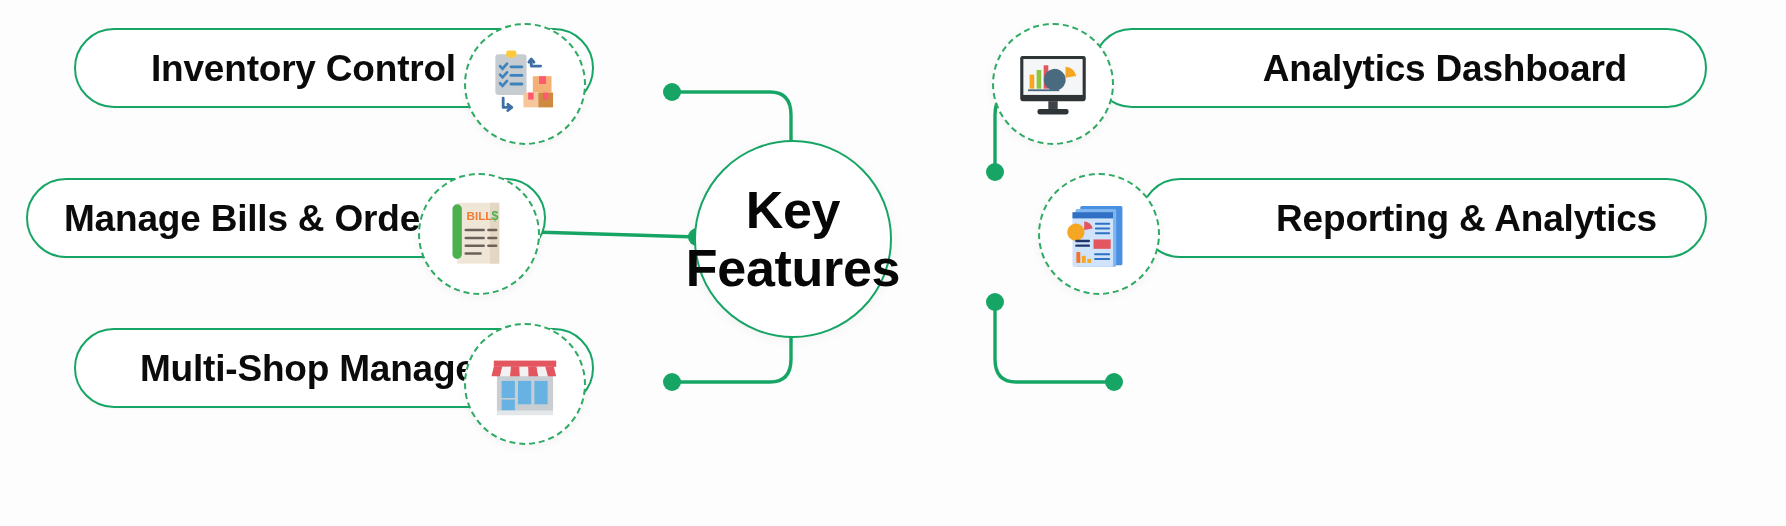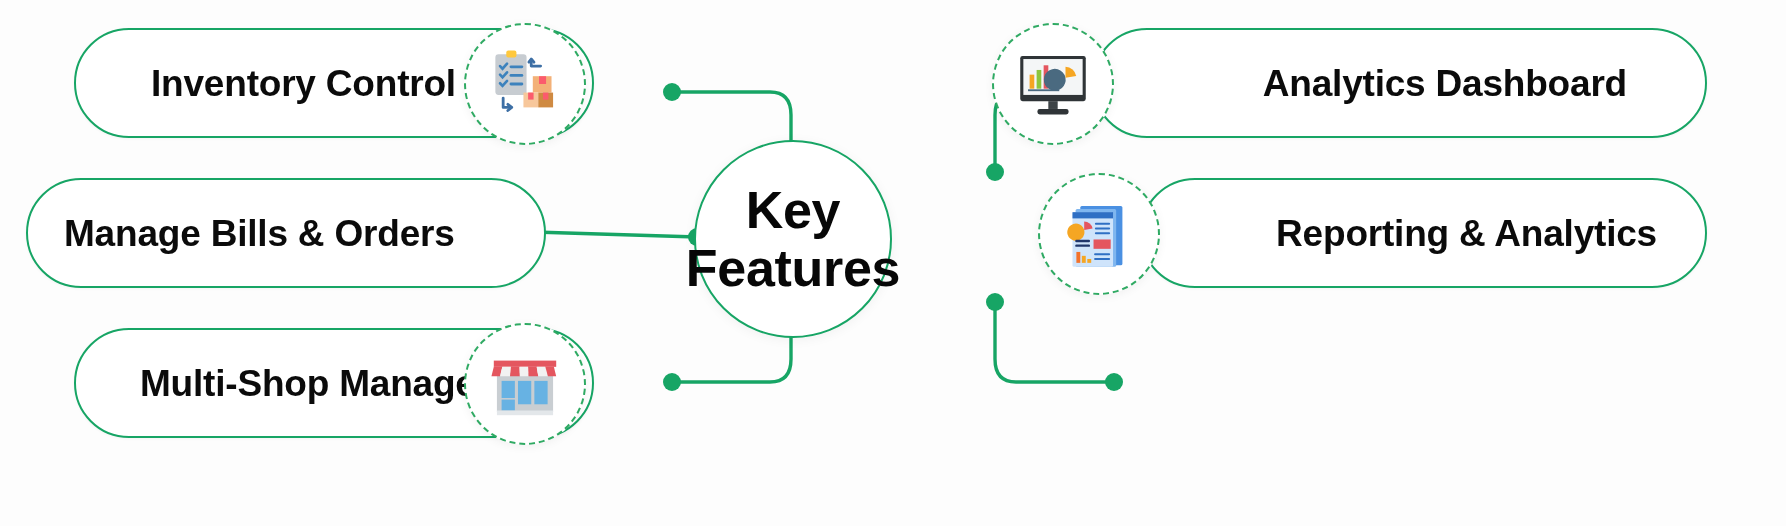--- a/index.html
+++ b/index.html
@@ -16,21 +16,21 @@
 
   
   .pill{
     position:absolute;
     box-sizing:border-box;
     border:2px solid #17a565;
     border-radius:60px;
     background:#ffffff;
     display:flex;
     align-items:center;
-    height:110px;
+    height:80px;
     box-shadow:0 1px 3px rgba(0,0,0,0.04);
   }
   .pill-label{
     font-size:37px;
     font-weight:700;
     color:#0b0b0b;
     white-space:nowrap;
     letter-spacing:-0.2px;
     line-height:1;
   }
@@ -171,20 +171,38 @@
 
       <g stroke="#3d6fa5" stroke-width="3.6" fill="none" stroke-linecap="round" stroke-linejoin="round">
         <path d="M70 27 L58 27 L58 19"></path>
         <path d="M55 22 L58 18 L61.5 22"></path>
         <path d="M22 68 L22 80 L32 80"></path>
         <path d="M28 76 L33 80 L28 84"></path>
       </g>
     </svg>
   </div>
 
+  <div class="bubble b-l2">
+    <svg class="ico" viewBox="0 0 100 100">
+      <rect x="22" y="10" width="54" height="78" fill="#efe6d8"></rect>
+      <rect x="64" y="10" width="12" height="78" fill="#e3d6c3"></rect>
+      <rect x="16" y="12" width="12" height="70" rx="6" fill="#4cb050"></rect>
+      <text x="34" y="32" font-family="'Liberation Sans',sans-serif" font-size="15" font-weight="700" fill="#f07d33">BILL</text>
+      <text x="66" y="32" font-family="'Liberation Sans',sans-serif" font-size="16" font-weight="700" fill="#4cb050">$</text>
+      <g stroke="#6c6257" stroke-width="3.2" stroke-linecap="round">
+        <line x1="33" y1="45" x2="56" y2="45"></line>
+        <line x1="62" y1="45" x2="72" y2="45"></line>
+        <line x1="33" y1="55" x2="56" y2="55"></line>
+        <line x1="62" y1="55" x2="72" y2="55"></line>
+        <line x1="33" y1="65" x2="56" y2="65"></line>
+        <line x1="62" y1="65" x2="72" y2="65"></line>
+        <line x1="33" y1="75" x2="52" y2="75"></line>
+      </g>
+    </svg>
+  </div>
 
   <div class="bubble b-l3">
     <svg class="ico" viewBox="0 0 100 100">
       <rect x="14" y="36" width="72" height="50" fill="#c9ced2"></rect>
       <rect x="10" y="20" width="80" height="8" fill="#e4565f"></rect>
       <g>
         <path d="M10 28 h11 l-3 12 h-11 z" fill="#e4565f"></path>
         <path d="M21 28 h11 l-1.2 12 h-12.8 z" fill="#f2f2f2"></path>
         <path d="M32 28 h11 l0.4 12 h-12.6 z" fill="#e4565f"></path>
         <path d="M43 28 h11 l0.6 12 h-11.2 z" fill="#f2f2f2"></path>

